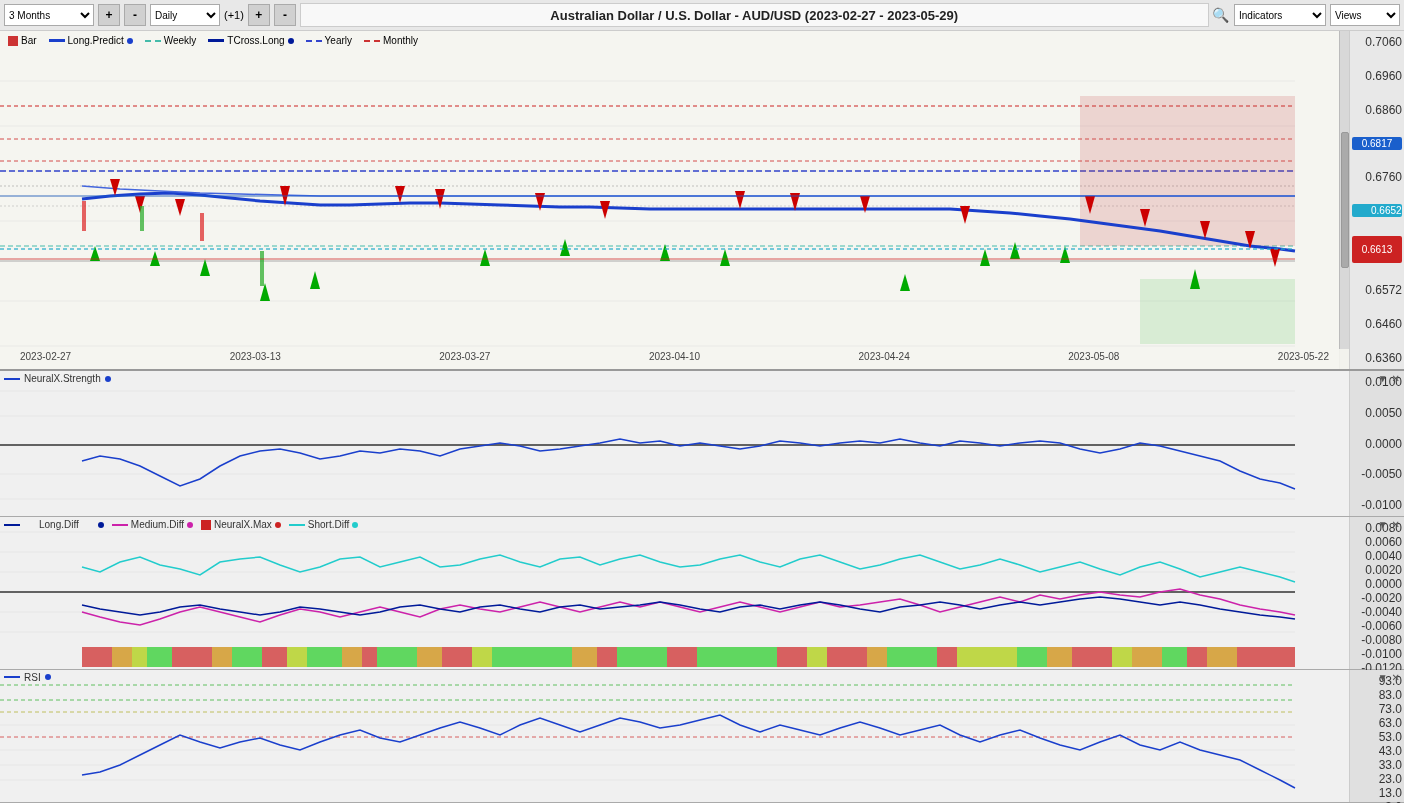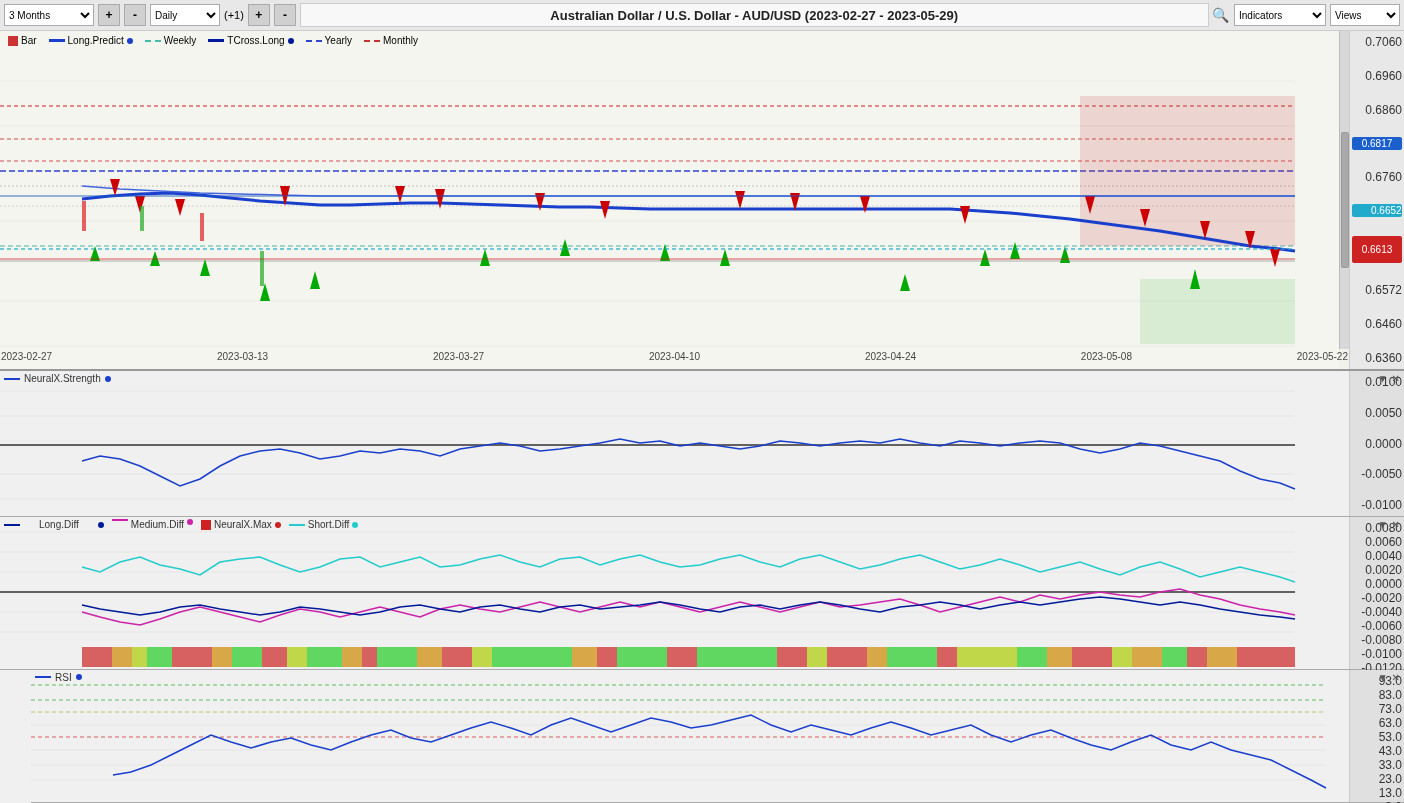--- a/index.html
+++ b/index.html
@@ -57,32 +57,32 @@
     
     .chart-legend {
       position: absolute; top: 2px; left: 4px; display: flex; gap: 12px;
       background: rgba(245,245,240,0.9); padding: 2px 4px; z-index: 10;
     }
     .legend-item { display: flex; align-items: center; gap: 3px; font-size: 10px; }
 
     
     .x-axis {
       position: absolute; bottom: 0; left: 0; right: 55px; height: 20px;
-      display: flex; justify-content: space-between; padding: 2px 1px;
+      display: flex; justify-content: space-between; padding: 2px 20px;
       background: rgba(245,245,240,0.9);
     }
     .x-label { font-size: 10px; color: #444; }
 
     
     .indicator-panel {
       position: relative; background: #f0f0f0; border-bottom: 1px solid #aaa;
     }
     .panel-neuralx { height: 148px; }
     .panel-diff { height: 155px; }
-    .panel-rsi { height: 135px; margin-left: 31px; }
+    .panel-rsi { height: 135px; }
 
     .panel-title {
       position: absolute; top: 2px; left: 4px; font-size: 10px; color: #333; z-index: 10;
       display: flex; align-items: center; gap: 4px;
     }
     .panel-controls {
       position: absolute; top: 2px; right: 4px; display: flex; gap: 4px; z-index: 10;
     }
     .panel-ctrl-btn { font-size: 10px; cursor: pointer; color: #555; background: none; border: none; }
 
@@ -301,21 +301,21 @@
     </div>
   </div>
 
   <div class="indicator-panel panel-diff">
     <div class="panel-title" style="display:flex;flex-wrap:wrap;gap:8px;">
       <div style="display:flex;align-items:center;gap:19px;">
         <div style="width:16px;height:2px;background:#001a99;"></div>
         <span>Long.Diff</span>
         <span class="dot" style="background:#001a99;"></span>
       </div>
-      <div style="display:flex;align-items:flex-start;gap:3px;">
+      <div style="display:flex;align-items:center;gap:3px;">
         <div style="width:16px;height:2px;background:#cc22aa;"></div>
         <span>Medium.Diff</span>
         <span class="dot" style="background:#cc22aa;"></span>
       </div>
       <div style="display:flex;align-items:center;gap:3px;">
         <div style="width:10px;height:10px;background:#cc2222;"></div>
         <span>NeuralX.Max</span>
         <span class="dot" style="background:#cc2222;"></span>
       </div>
       <div style="display:flex;align-items:center;gap:3px;">

